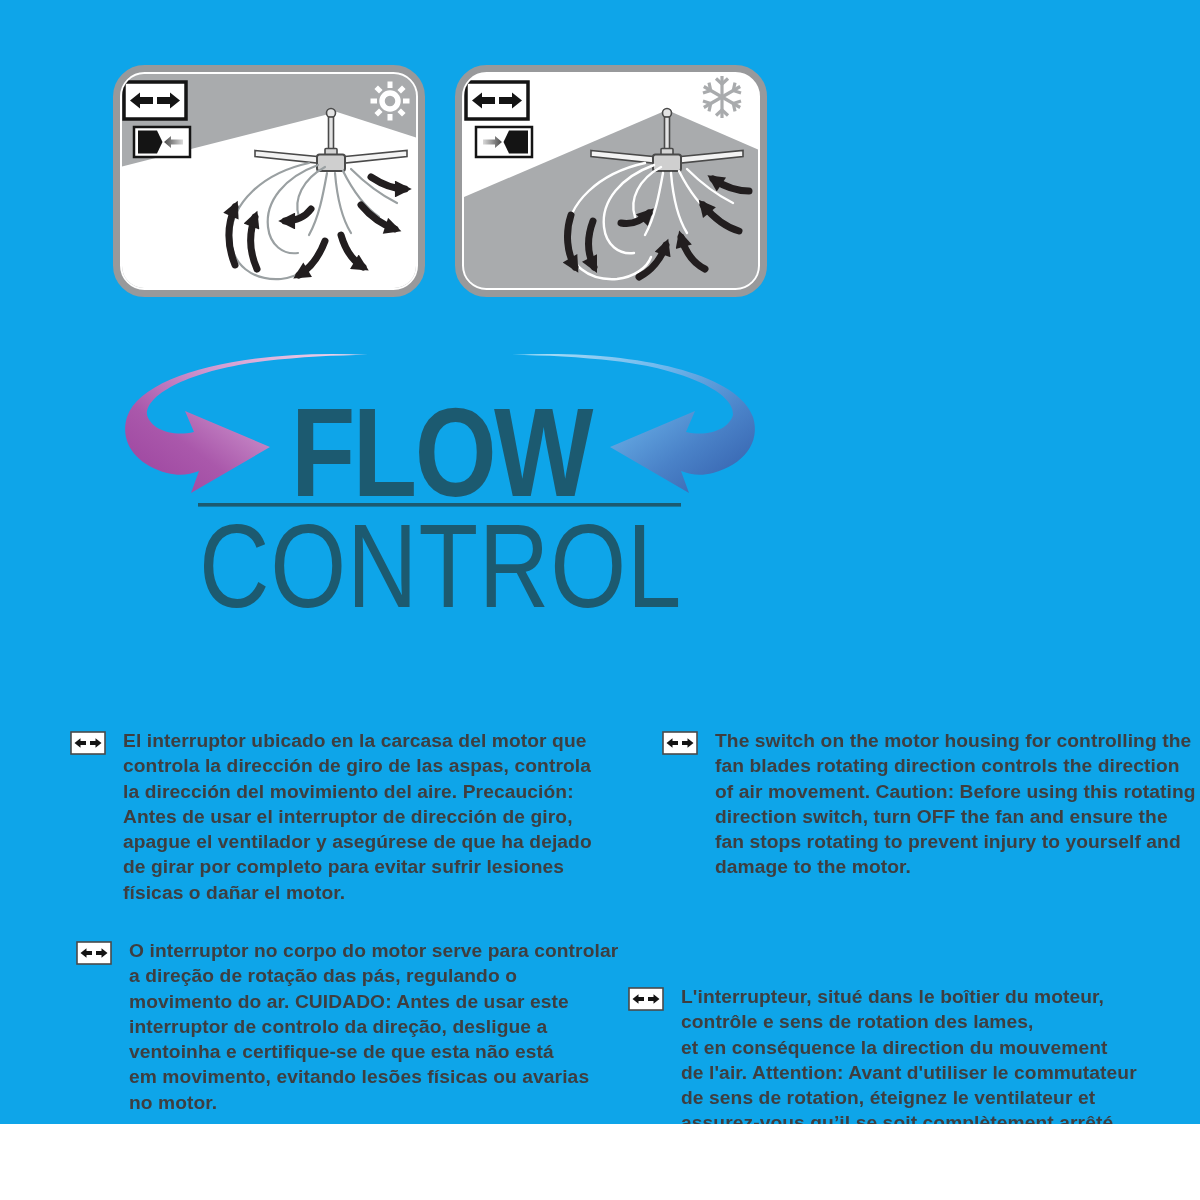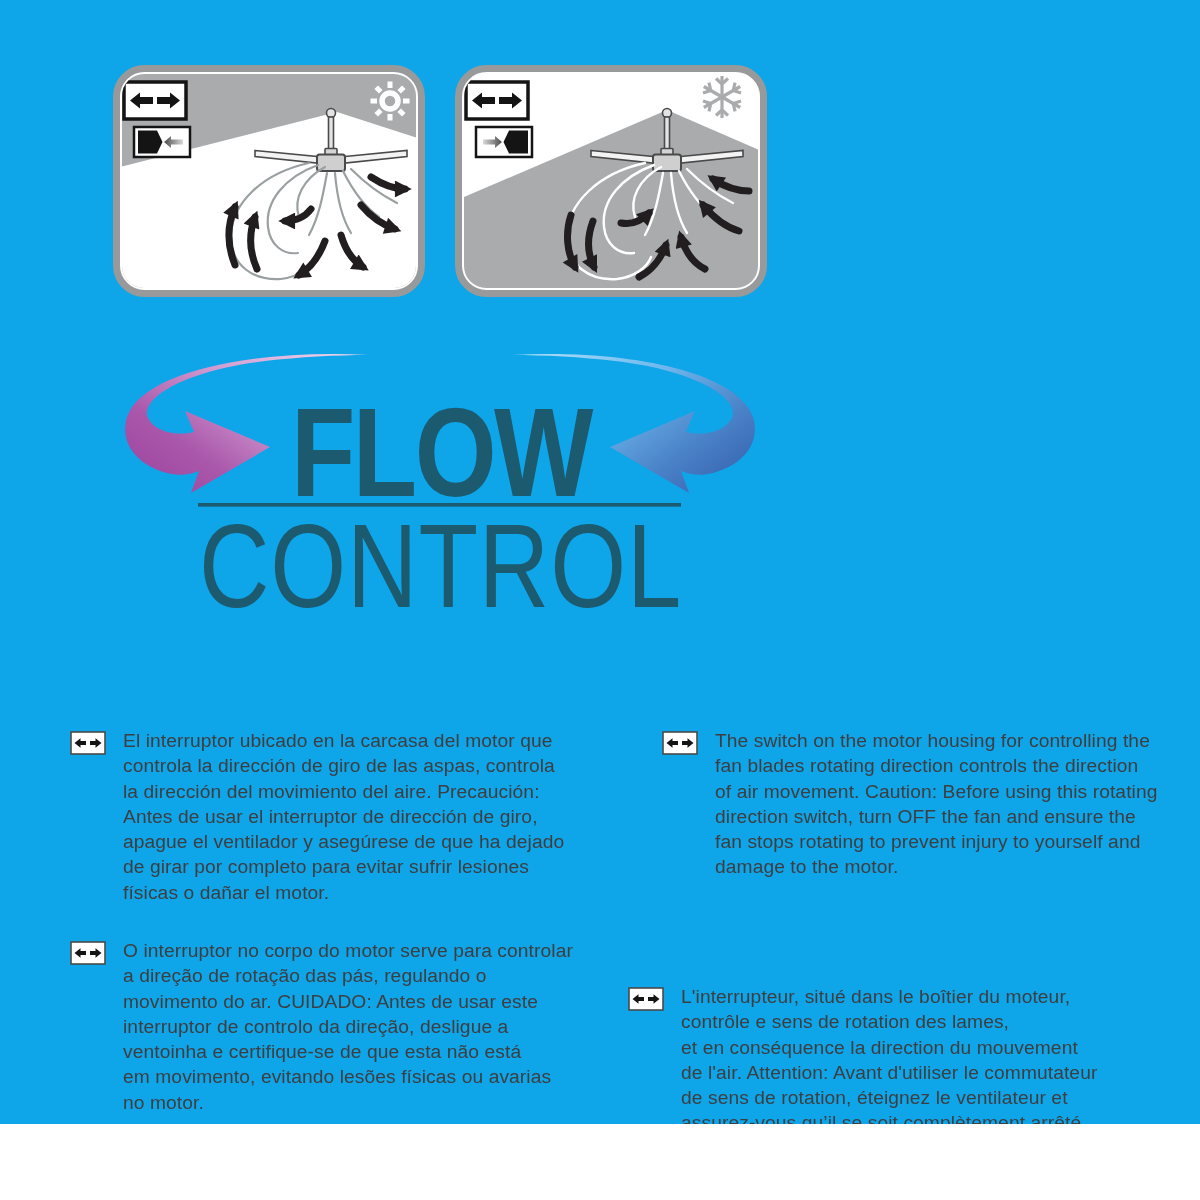--- a/index.html
+++ b/index.html
@@ -2,21 +2,21 @@
 <html><head>
 <meta charset="utf-8">
 <style>
   html,body{margin:0;padding:0;background:#ffffff;}
   .page{position:relative;width:1200px;height:1124px;background:#0ea5e9;overflow:hidden;
         font-family:"Liberation Sans", sans-serif;}
   .abs{position:absolute;}
   svg text{font-family:"Liberation Sans", sans-serif;}
   .logo-flow{font-weight:bold;fill:#1c5a70;letter-spacing:-3px;}
   .logo-control{font-weight:normal;fill:#1c5a70;letter-spacing:1px;}
-  .section-item{position:absolute;display:flex;gap:17px;align-items:flex-start;}
+  .section-item{position:absolute;display:flex;gap:17px;align-items:flex-start;font-weight:bold;}
   .section-icon{flex:none;margin-top:3px;}
   .section-text{margin:0;font-size:19.2px;line-height:25.3px;color:#3e3e40;
                 white-space:pre-line;letter-spacing:0.1px;}
   .flowline{fill:none;stroke-linecap:round;}
   .blackarrow{fill:none;stroke:#221e1f;stroke-width:7;stroke-linecap:round;}
 </style>
 </head>
 <body>
 
 <div class="page">
@@ -233,21 +233,21 @@
       <path d="M31.5,12 L25.5,7.2 L25.5,10 L20,10 L20,14 L25.5,14 L25.5,16.8 Z" fill="#141414"></path>
     </svg>
     <p class="section-text">The switch on the motor housing for controlling the
 fan blades rotating direction controls the direction
 of air movement. Caution: Before using this rotating
 direction switch, turn OFF the fan and ensure the
 fan stops rotating to prevent injury to yourself and
 damage to the motor.</p>
   </div>
 
-  <div class="section-item" style="left:70px;top:938px;width:545px;">
+  <div class="section-item" style="left:76px;top:938px;width:545px;">
     <svg class="section-icon" width="36" height="24" viewBox="0 0 36 24">
       <rect x="1" y="1" width="34" height="22" fill="#ffffff" stroke="#4a4a4a" stroke-width="1.6"></rect>
       <path d="M4.5,12 L10.5,7.2 L10.5,10 L16,10 L16,14 L10.5,14 L10.5,16.8 Z" fill="#141414"></path>
       <path d="M31.5,12 L25.5,7.2 L25.5,10 L20,10 L20,14 L25.5,14 L25.5,16.8 Z" fill="#141414"></path>
     </svg>
     <p class="section-text">O interruptor no corpo do motor serve para controlar
 a direção de rotação das pás, regulando o
 movimento do ar. CUIDADO: Antes de usar este
 interruptor de controlo da direção, desligue a
 ventoinha e certifique-se de que esta não está

